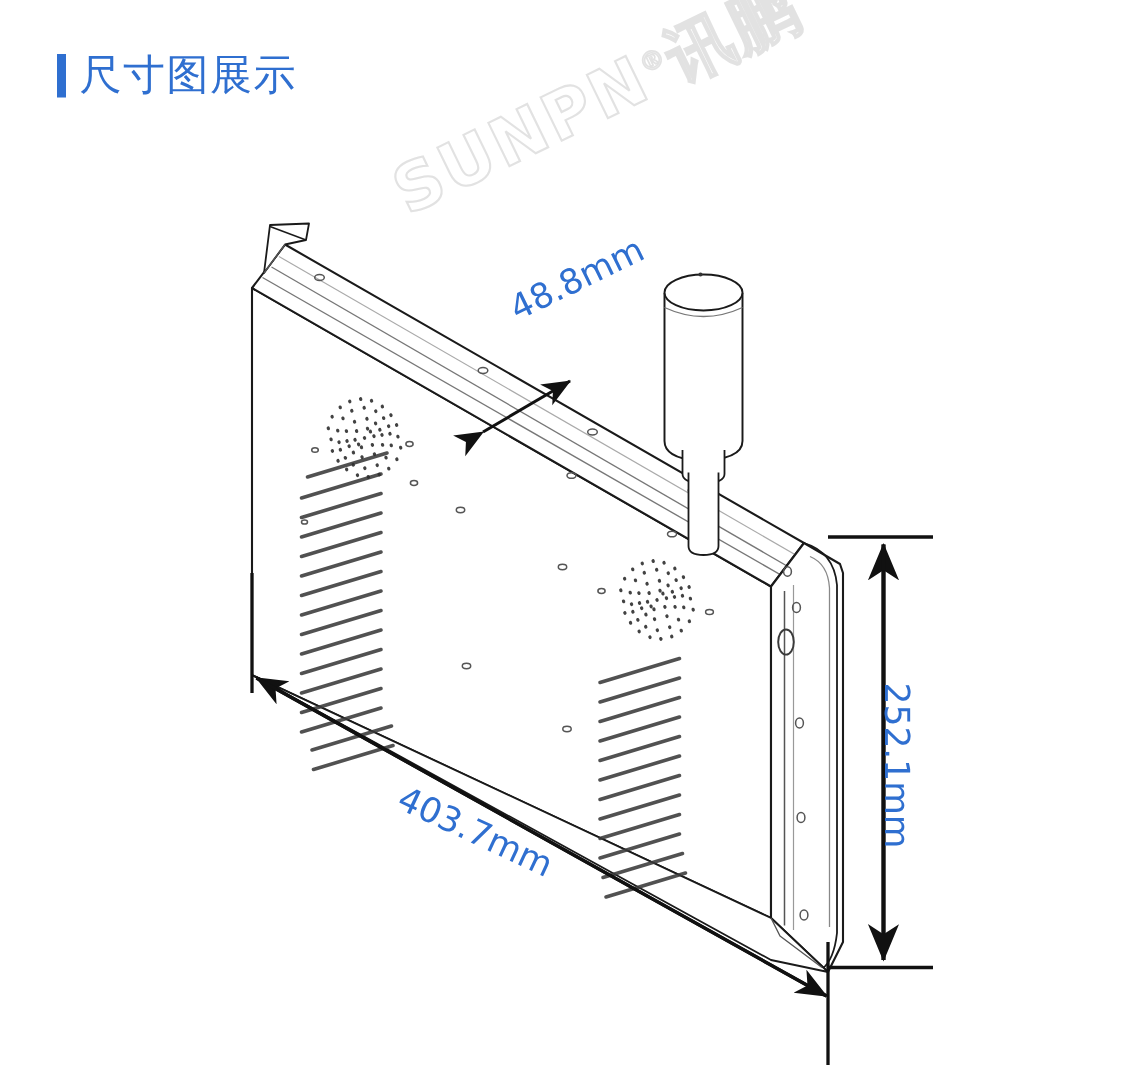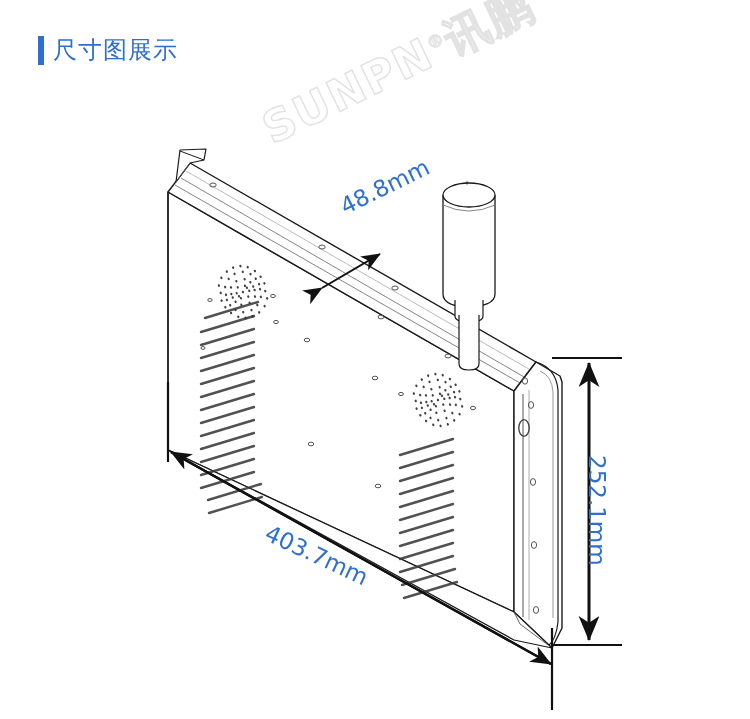--- a/index.html
+++ b/index.html
@@ -28,21 +28,21 @@
     left: 38px;
     top: 36px;
     width: 6px;
     height: 29px;
     background: #2f6fd0;
   }
   #page-title {
     position: absolute;
     left: 53px;
     top: 32px;
-    font-size: 24px;
+    font-size: 28px;
     line-height: 36px;
     letter-spacing: 1px;
     color: #2f6fd0;
     font-family: "DejaVu Sans", "Liberation Sans", sans-serif;
     font-weight: 400;
     white-space: nowrap;
   }
 
   
   #drawing-stage {

